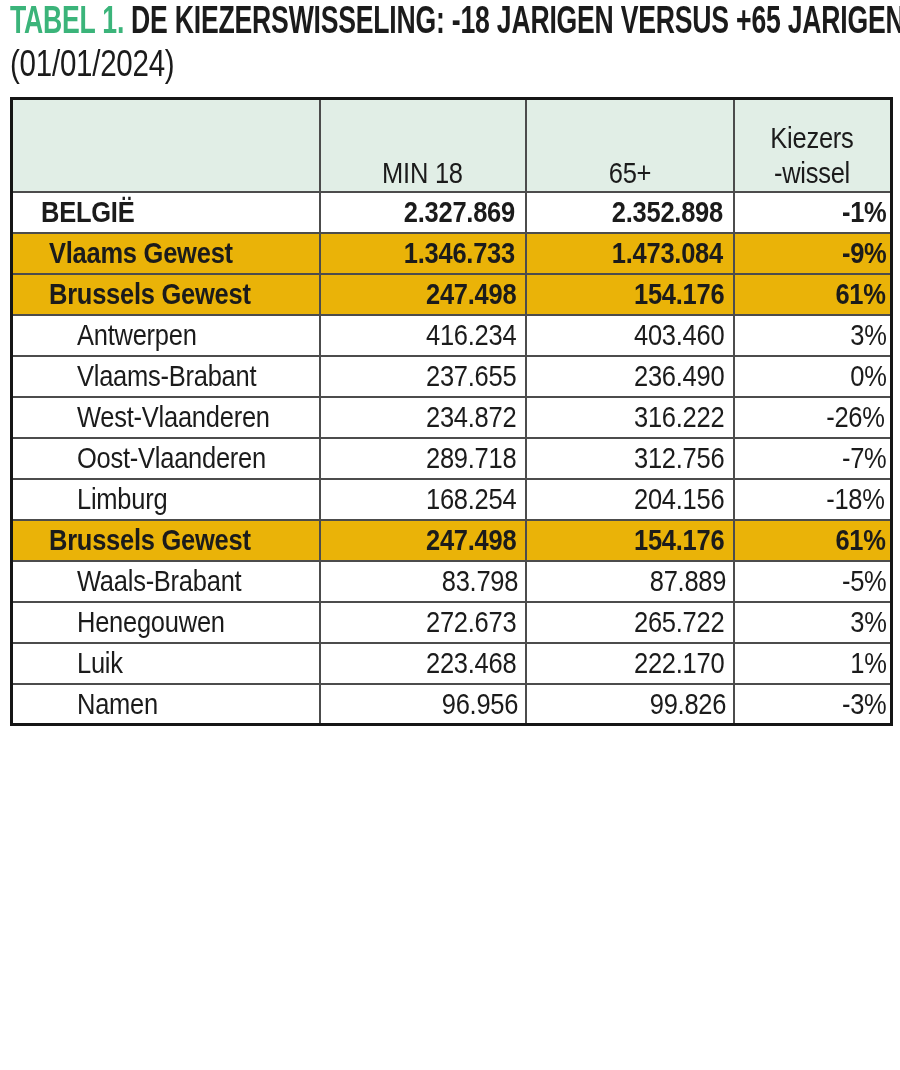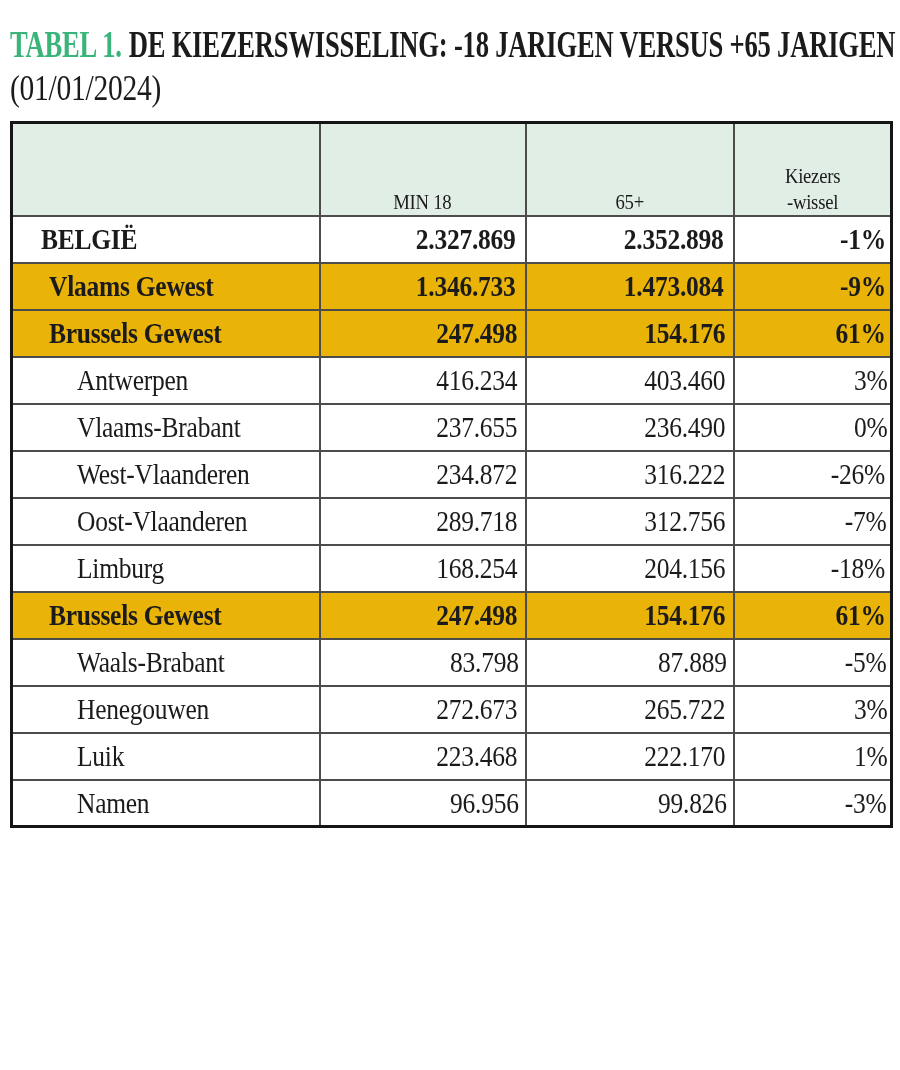--- a/index.html
+++ b/index.html
@@ -7,22 +7,21 @@
     padding: 0;
     background: #ffffff;
     width: 900px;
     height: 1070px;
     overflow: hidden;
     font-family: "Liberation Sans", sans-serif;
     color: #1b1b1b;
   }
   .page {
     width: 880px;
-    padding: 25px 10px 0 10px;
-    font-family: Liberation Serif, serif;
+    padding: 1px 10px 0 10px;
   }
   
   .cnd {
     display: inline-block;
     transform: scaleX(0.85);
     transform-origin: center center;
     white-space: nowrap;
     letter-spacing: -0.3px;
   }
   .title {
@@ -55,27 +54,27 @@
     table-layout: fixed;
     border-collapse: collapse;
     border: 3px solid #151515;
   }
   table.data th, table.data td {
     border: 2px solid #4c4c4c;
     padding: 0;
     overflow: hidden;
   }
   thead tr { height: 93px; }
-  tbody tr { height: 47px; }
+  tbody tr { height: 41px; }
   thead th {
     background: #e1eee6;
     vertical-align: bottom;
     text-align: center;
     font-weight: normal;
-    font-size: 22px;
+    font-size: 30px;
     line-height: 1.18;
     padding-bottom: 12px;
     border-bottom: 3px solid #262626;
   }
   td {
     font-size: 30px;
     text-align: right;
     vertical-align: middle;
   }
   td.c1 { text-align: left; }

